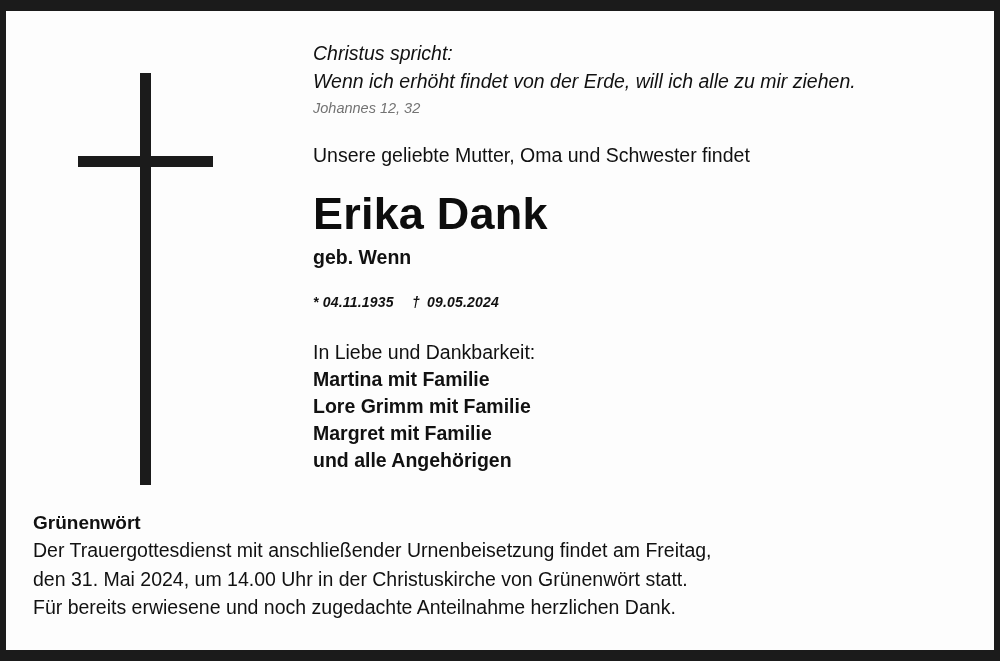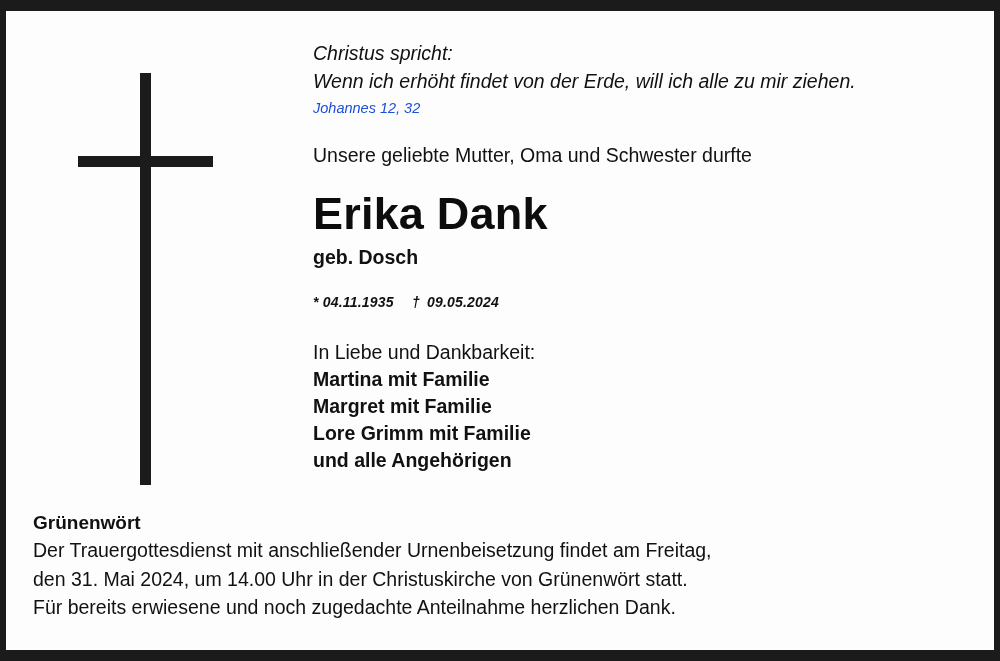--- a/index.html
+++ b/index.html
@@ -69,21 +69,21 @@
     font-size: 19.5px;
     line-height: 28px;
     color: #111111;
     white-space: nowrap;
   }
   .verse-ref {
     font-style: italic;
     font-size: 14.5px;
     line-height: 22px;
     margin-top: 2px;
-    color: #1d4ed8;
+    color: #737373;
   }
   .intro {
     margin-top: 22px;
     font-size: 19.5px;
     line-height: 28px;
     color: #111111;
   }
   .name {
     margin-top: 19px;
     font-size: 45px;
@@ -146,36 +146,36 @@
       <div class="v"></div>
       <div class="h"></div>
     </div>
 
     <div class="col">
 
       <div class="verse-line">Christus spricht:</div>
       <div class="verse-line">Wenn ich erhöht findet von der Erde, will ich alle zu mir ziehen.</div>
       <div class="verse-ref">Johannes 12, 32</div>
 
-      <div class="intro">Unsere geliebte Mutter, Oma und Schwester durfte</div>
+      <div class="intro">Unsere geliebte Mutter, Oma und Schwester findet</div>
 
       <div class="name">Erika Dank</div>
-      <div class="maiden">geb. Dosch</div>
+      <div class="maiden">geb. Wenn</div>
 
       <div class="dates">
         <span>*</span>
         <span>04.11.1935</span>
         <span class="dagger">†</span>
         <span>09.05.2024</span>
       </div>
 
       <div class="thanks-label">In Liebe und Dankbarkeit:</div>
       <div class="survivor">Martina mit Familie</div>
+      <div class="survivor">Lore Grimm mit Familie</div>
       <div class="survivor">Margret mit Familie</div>
-      <div class="survivor">Lore Grimm mit Familie</div>
       <div class="survivor">und alle Angehörigen</div>
     </div>
 
     <div class="footer">
       <div class="place">Grünenwört</div>
       <div class="footer-line">Der Trauergottesdienst mit anschließender Urnenbeisetzung findet am Freitag,</div>
       <div class="footer-line">den 31. Mai 2024, um 14.00 Uhr in der Christuskirche von Grünenwört statt.</div>
       <div class="footer-line">Für bereits erwiesene und noch zugedachte Anteilnahme herzlichen Dank.</div>
     </div>
 

